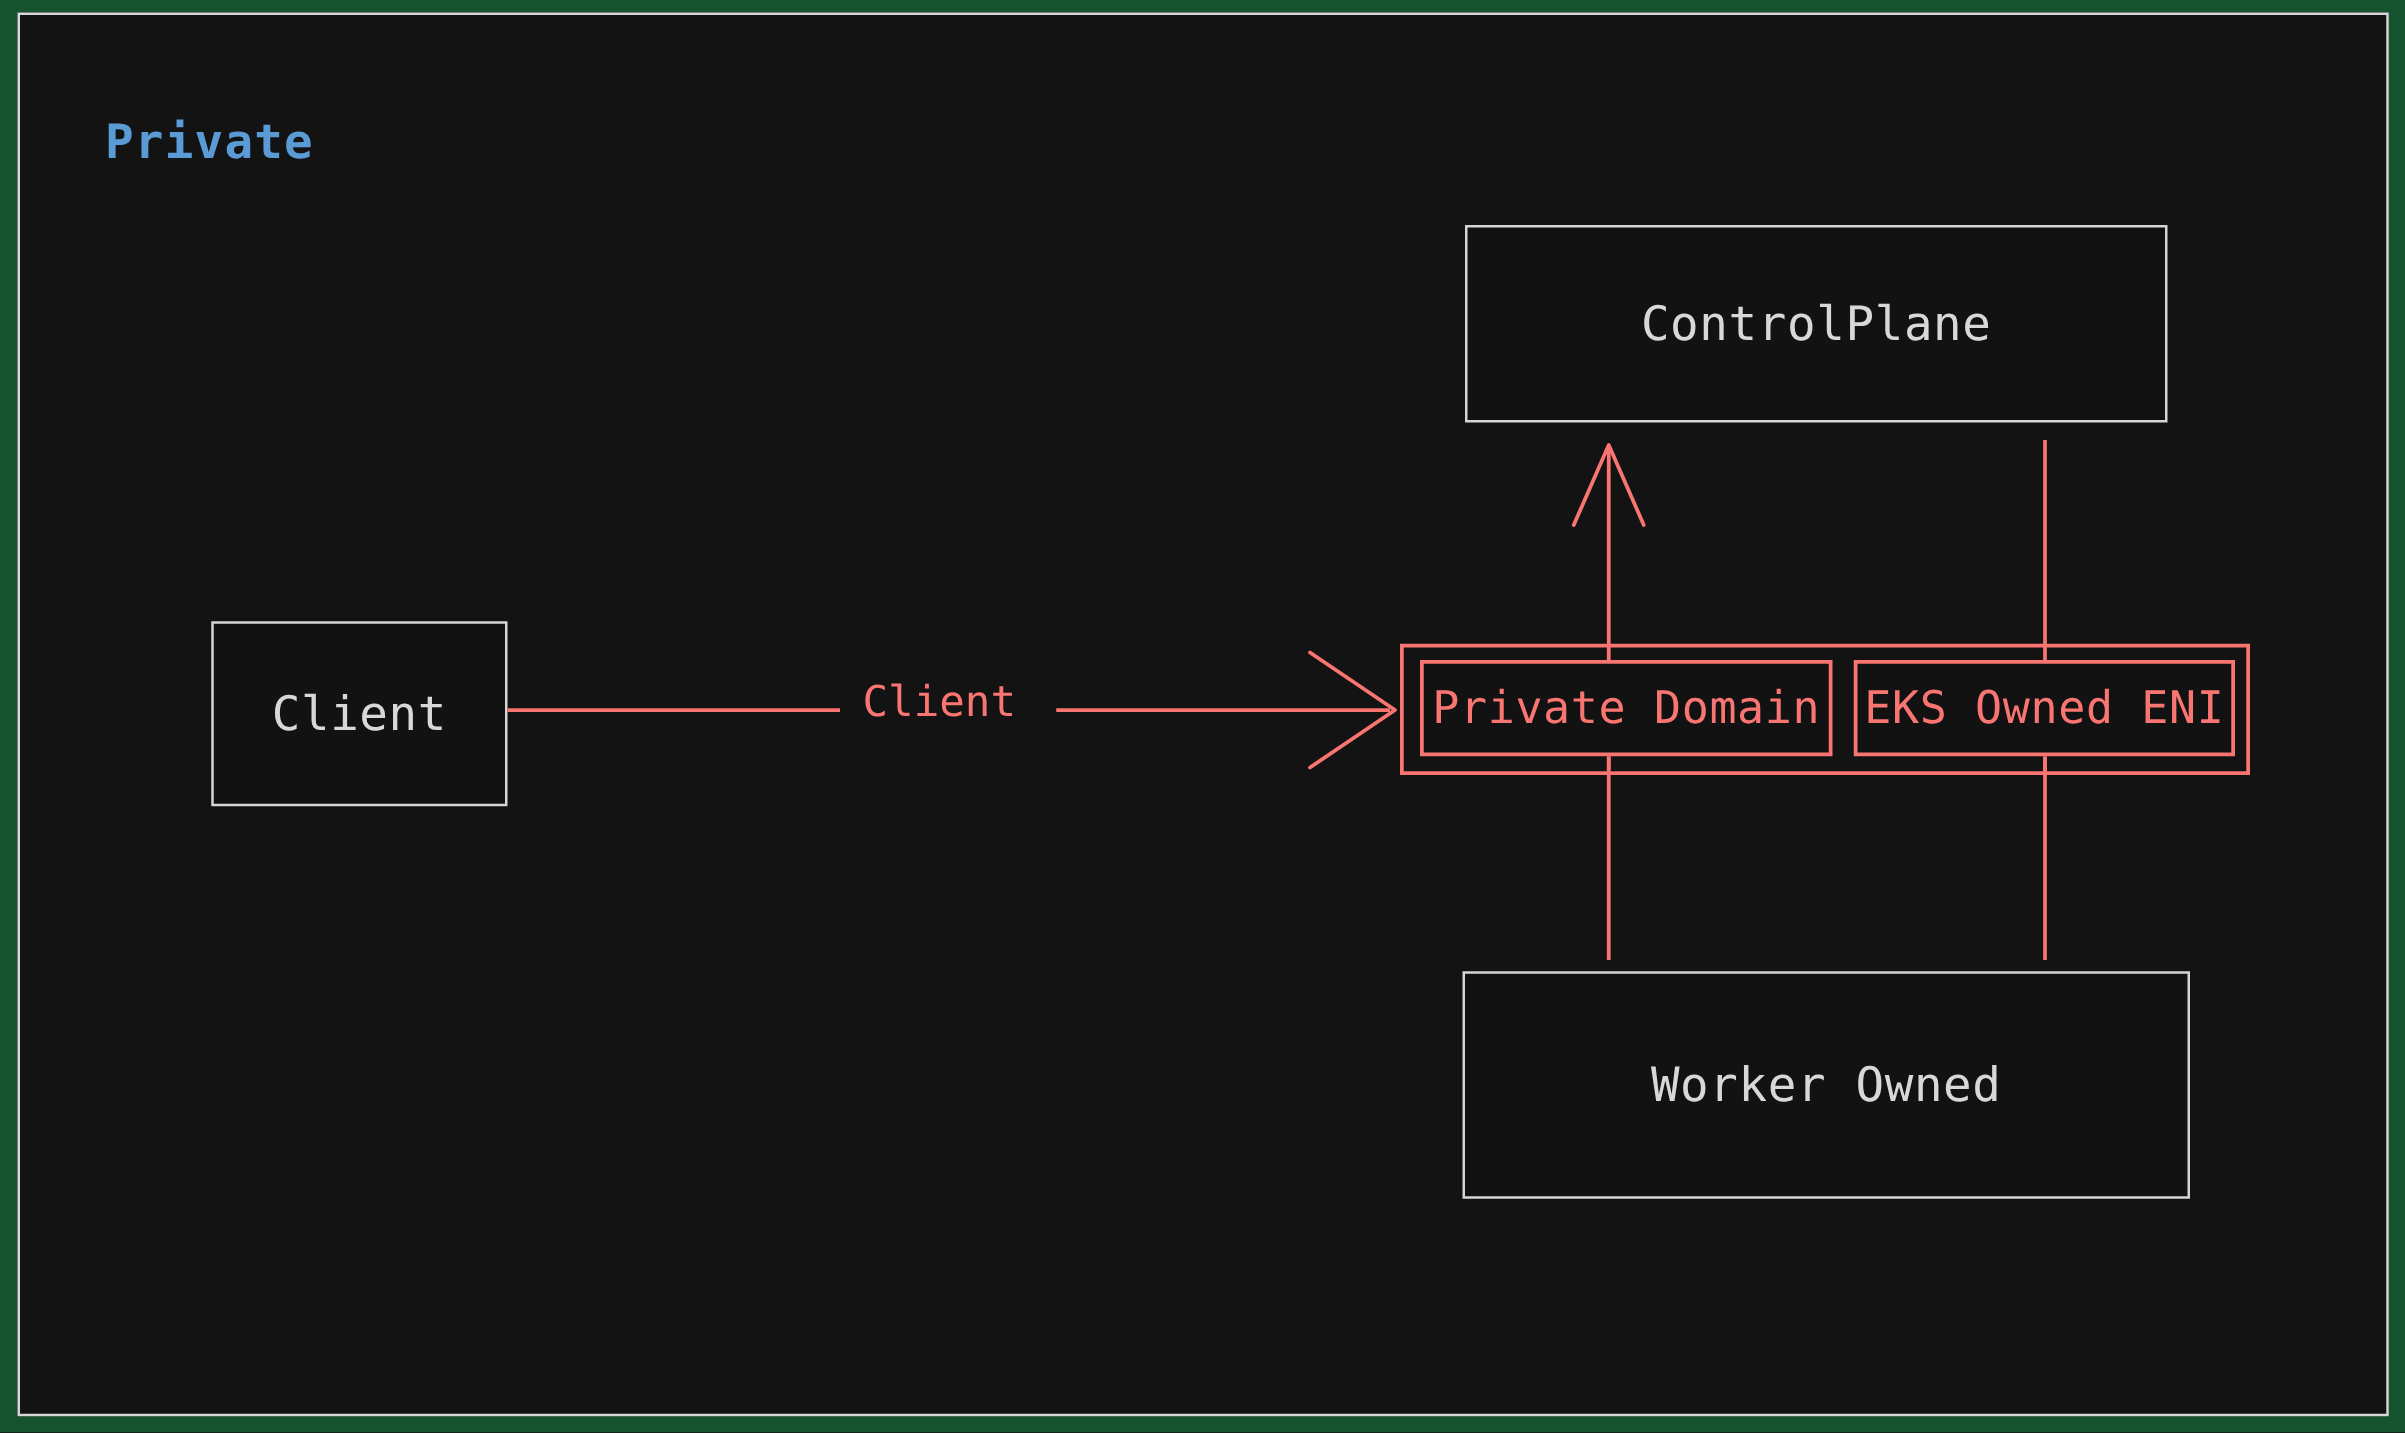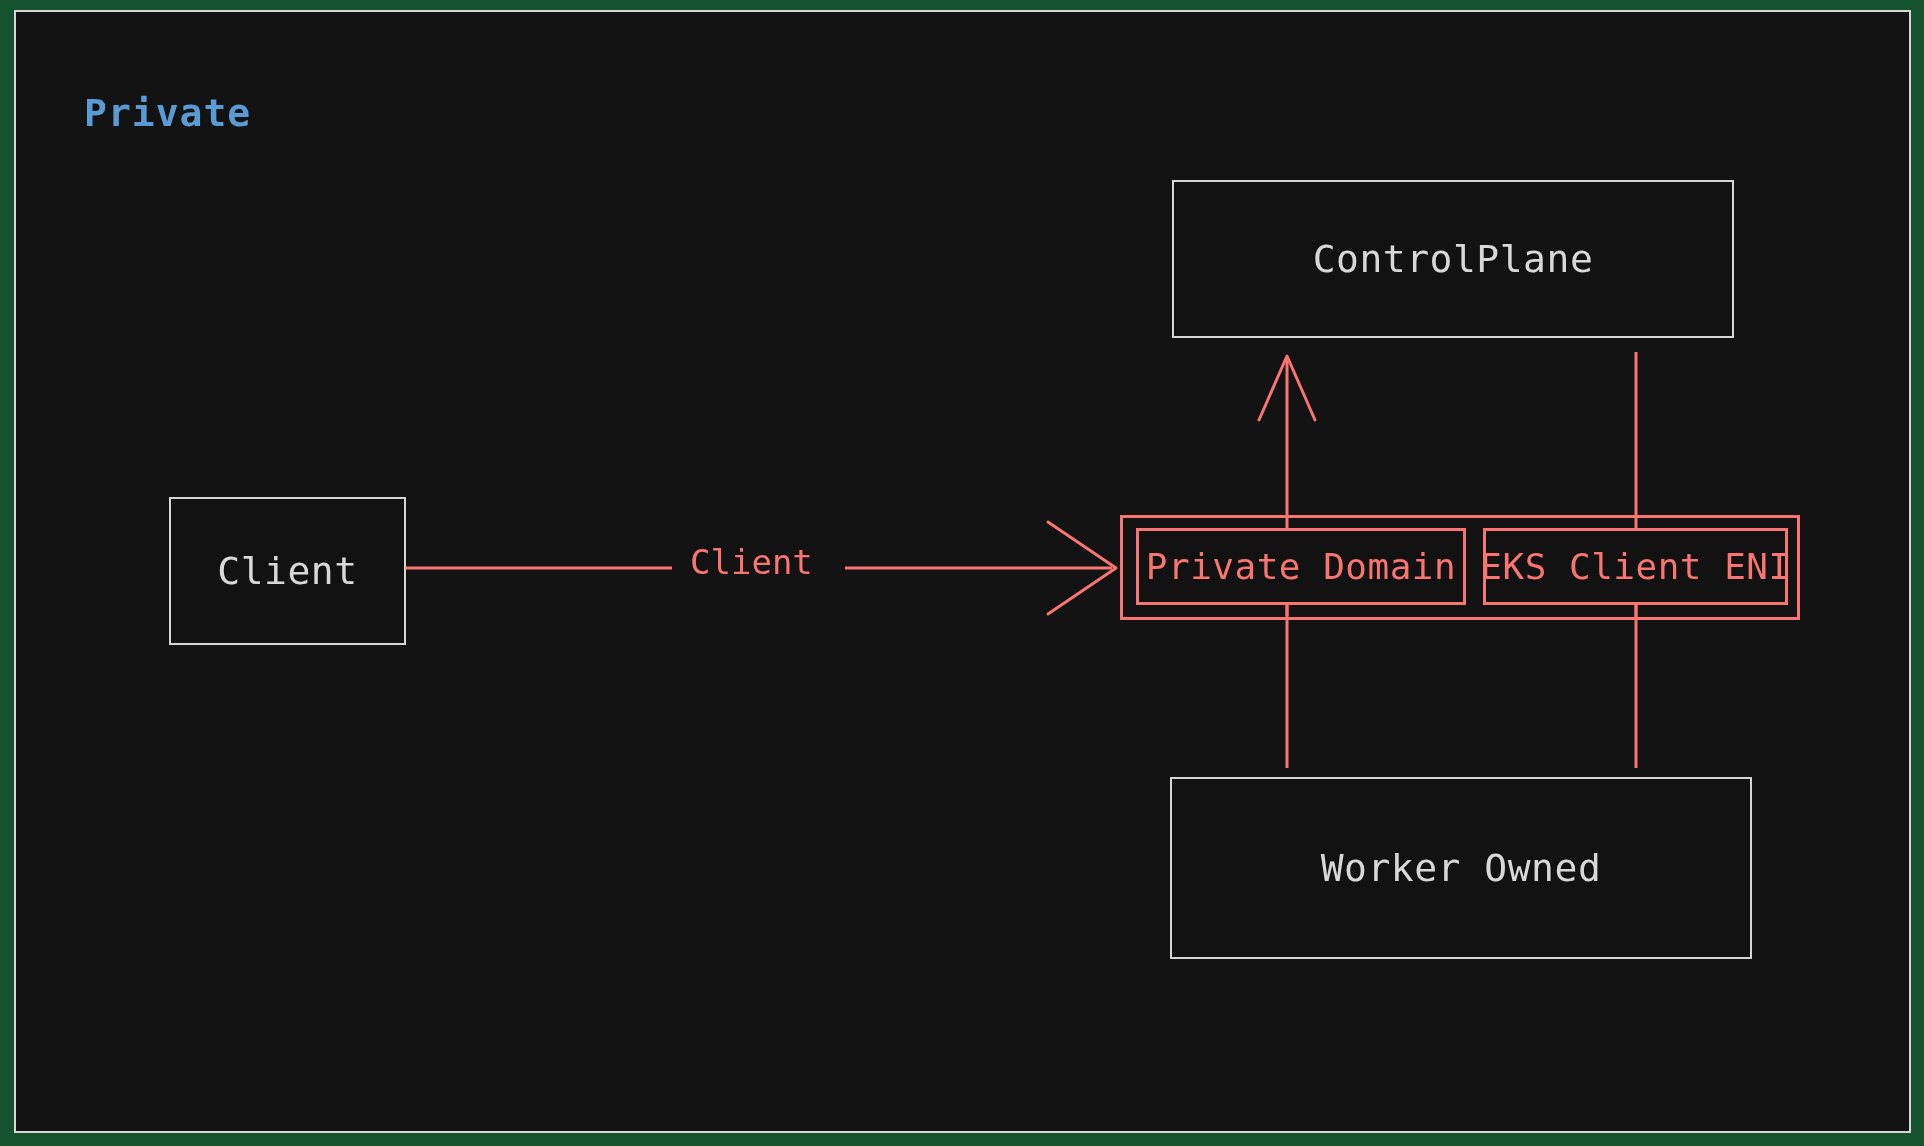--- a/index.html
+++ b/index.html
@@ -172,16 +172,16 @@
     <span>Worker Owned</span>
   </div>
 
   <div id="group-redbox"></div>
 
   <div class="red-node" id="node-private-domain">
     <span>Private Domain</span>
   </div>
 
   <div class="red-node" id="node-eks-eni">
-    <span>EKS Client ENI</span>
+    <span>EKS Owned ENI</span>
   </div>
 
 </div>
 
 </body></html>

